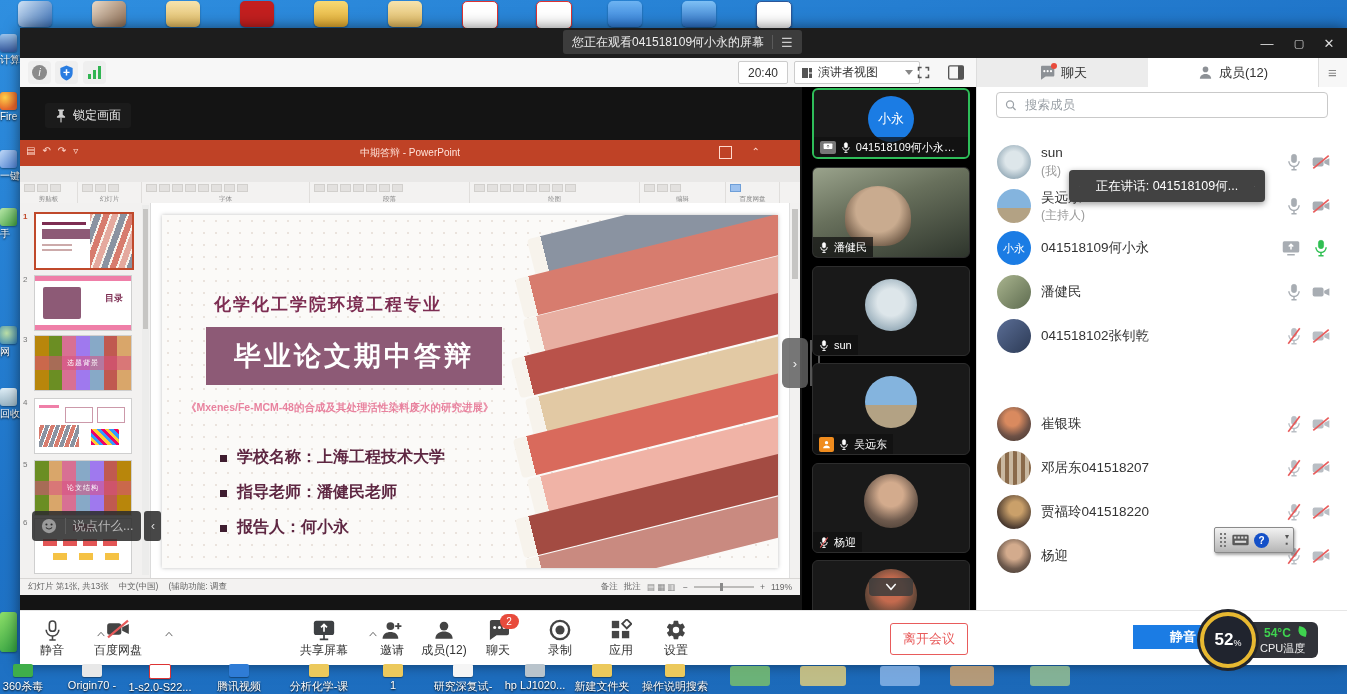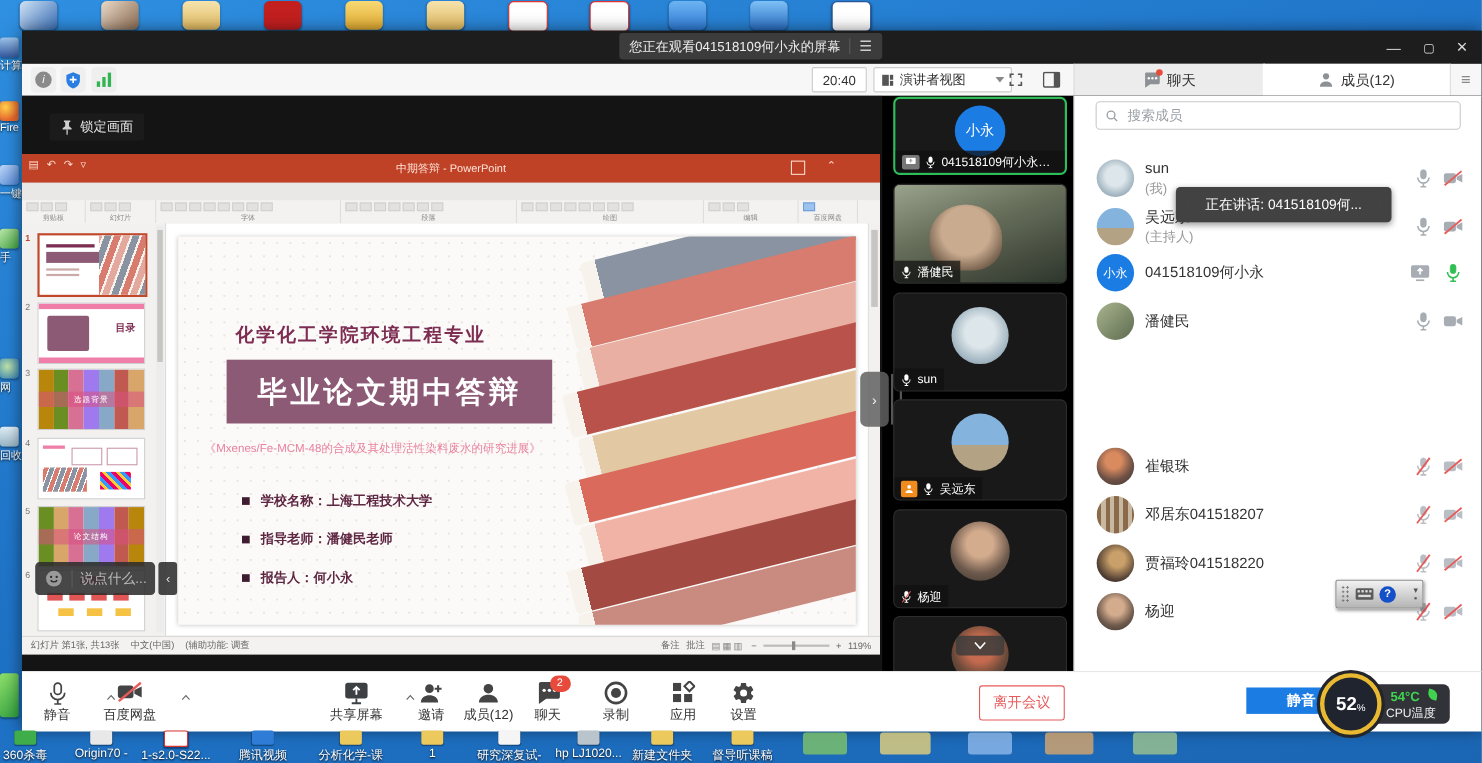--- a/index.html
+++ b/index.html
@@ -59,22 +59,22 @@
   #th-scroll{position:absolute;right:1px;top:2px;width:7px;height:370px;background:#ececeb}
   #th-scroll i{position:absolute;left:1px;top:4px;width:5px;height:120px;background:#c6c5c3}
   .stripes{display:flex;height:100%}
   .stripes i{flex:1}
   .th-band{position:absolute;left:0;right:0;top:50%;transform:translateY(-50%);text-align:center;color:#fff;font-size:7px;background:rgba(216,80,130,.55);padding:2px 0;letter-spacing:1px}
   
   #slide{position:absolute;left:142px;top:12px;width:616px;height:353px;background:#fbfaf8;box-shadow:0 0 4px rgba(0,0,0,.25);overflow:hidden;
          background-image:radial-gradient(#eae3dd 1px,transparent 1px);background-size:12px 12px}
   #sl-head{position:absolute;left:52px;top:78px;font-size:17px;font-weight:bold;color:#7d2d52;letter-spacing:2px}
   #sl-banner{position:absolute;left:44px;top:112px;width:296px;height:58px;background:#8d5a76;color:#fff;font-size:27px;font-weight:bold;letter-spacing:3px;display:flex;align-items:center;justify-content:center}
-  #sl-sub{position:absolute;left:24px;top:186px;font-size:10.5px;font-weight:normal;color:#e8829e}
-  .sl-bul{position:absolute;left:58px;font-size:12px;font-weight:bold;color:#5e2742}
+  #sl-sub{position:absolute;left:24px;top:186px;font-size:10.5px;font-weight:bold;color:#e8829e}
+  .sl-bul{position:absolute;left:58px;font-size:16px;font-weight:bold;color:#5e2742}
   .sl-bul::before{content:"";display:inline-block;width:7px;height:7px;background:#3f1d30;margin-right:10px}
   #books{position:absolute;right:-20px;top:-14px;width:330px;height:120%;}
   .bk{position:absolute;height:40px;width:380px;border-radius:4px 12px 12px 4px;transform:rotate(-14deg)}
   
   #pt-status{position:absolute;left:0;bottom:0;width:100%;height:17px;background:#f3f2f1;border-top:1px solid #d8d6d4;font-size:8.5px;color:#666;display:flex;align-items:center;padding:0 8px;box-sizing:border-box;gap:10px}
   #pt-status .right{margin-left:auto;display:flex;align-items:center;gap:6px}
   .zoom-track{width:60px;height:2px;background:#bdbcba;position:relative}
   .zoom-thumb{position:absolute;left:26px;top:-3px;width:3px;height:8px;background:#8a8a8a}
   
   #say-bar{position:absolute;left:12px;top:424px;height:30px;display:flex;gap:3px}
@@ -607,20 +607,35 @@
             <rect x="8" y="2" width="8" height="13" rx="4"></rect>
             <path d="M4 13a8 8 0 0 0 16 0" fill="none" stroke-width="2.2"></path>
             <path d="M12 21v4M8 26h8" fill="none" stroke-width="2.2"></path>
           </svg>
         <svg class="micon pos-cam" viewBox="0 0 28 24" fill="#a8adb3">
             <rect x="1" y="5" width="17" height="14" rx="3"></rect>
             <path d="M19 10l8-4v12l-8-4z"></path>
           </svg>
       </div>
 
+      <div class="mrow" style="top:227px">
+        <div class="mava" style="background:linear-gradient(135deg,#5b6e96,#2c3a55)"></div>
+        <div class="mname">041518102张钊乾</div>
+        <svg class="micon pos-mic" viewBox="0 0 24 28" fill="#b9bec4" stroke="#b9bec4">
+            <rect x="8" y="2" width="8" height="13" rx="4"></rect>
+            <path d="M4 13a8 8 0 0 0 16 0" fill="none" stroke-width="2.2"></path>
+            <path d="M12 21v4M8 26h8" fill="none" stroke-width="2.2"></path>
+            <path d="M3 26L21 2" stroke="#e85b5b" stroke-width="2.6"></path>
+          </svg>
+        <svg class="micon pos-cam" viewBox="0 0 28 24" fill="#b9bec4">
+            <rect x="1" y="5" width="17" height="14" rx="3"></rect>
+            <path d="M19 10l8-4v12l-8-4z"></path>
+            <path d="M2 22L26 2" stroke="#e85b5b" stroke-width="2.6"></path>
+          </svg>
+      </div>
       <div class="mrow" style="top:315px">
         <div class="mava" style="background:radial-gradient(circle at 45% 35%,#d98a5f 0 25%,#6e5146 60%,#40332c)"></div>
         <div class="mname">崔银珠</div>
         <svg class="micon pos-mic" viewBox="0 0 24 28" fill="#b9bec4" stroke="#b9bec4">
             <rect x="8" y="2" width="8" height="13" rx="4"></rect>
             <path d="M4 13a8 8 0 0 0 16 0" fill="none" stroke-width="2.2"></path>
             <path d="M12 21v4M8 26h8" fill="none" stroke-width="2.2"></path>
             <path d="M3 26L21 2" stroke="#e85b5b" stroke-width="2.6"></path>
           </svg>
         <svg class="micon pos-cam" viewBox="0 0 28 24" fill="#b9bec4">
@@ -798,21 +813,21 @@
 <div>
   <div class="dbot-it" style="left:-12px"><div class="dbot-ic" style="background:#3fae4a"></div><span>360杀毒</span></div>
   <div class="dbot-it" style="left:57px"><div class="dbot-ic" style="background:#e8e8e8"></div><span>Origin70 -</span></div>
   <div class="dbot-it" style="left:125px"><div class="dbot-ic" style="background:#fff;border:1px solid #d33"></div><span>1-s2.0-S22...</span></div>
   <div class="dbot-it" style="left:204px"><div class="dbot-ic" style="background:#2f7cd6"></div><span>腾讯视频</span></div>
   <div class="dbot-it" style="left:284px"><div class="dbot-ic" style="background:#ecc95c"></div><span>分析化学-课</span></div>
   <div class="dbot-it" style="left:358px"><div class="dbot-ic" style="background:#ecc95c"></div><span>1</span></div>
   <div class="dbot-it" style="left:428px"><div class="dbot-ic" style="background:#f5f5f5"></div><span>研究深复试-</span></div>
   <div class="dbot-it" style="left:500px"><div class="dbot-ic" style="background:#b9c4cc"></div><span>hp LJ1020...</span></div>
   <div class="dbot-it" style="left:567px"><div class="dbot-ic" style="background:#ecc95c"></div><span>新建文件夹</span></div>
-  <div class="dbot-it" style="left:640px"><div class="dbot-ic" style="background:#ecc95c"></div><span>督导听课稿</span></div>
+  <div class="dbot-it" style="left:640px"><div class="dbot-ic" style="background:#ecc95c"></div><span>操作说明搜索</span></div>
   <div class="dblob" style="left:730px;width:40px;background:#7fc468"></div>
   <div class="dblob" style="left:800px;width:46px;background:#e8d27a"></div>
   <div class="dblob" style="left:880px;width:40px;background:#8fb8e8"></div>
   <div class="dblob" style="left:950px;width:44px;background:#d9a66a"></div>
   <div class="dblob" style="left:1030px;width:40px;background:#9ec48f"></div>
 </div>
 
 <div id="ov-mute">
     <span>静音</span>
   </div>

